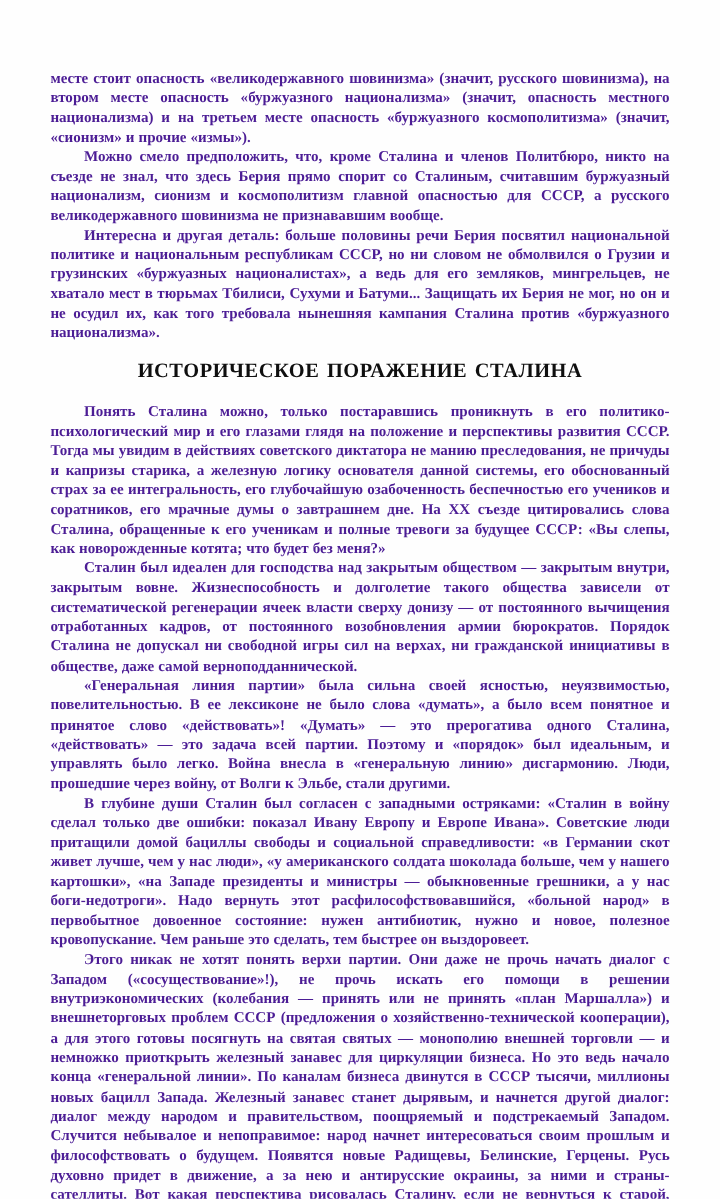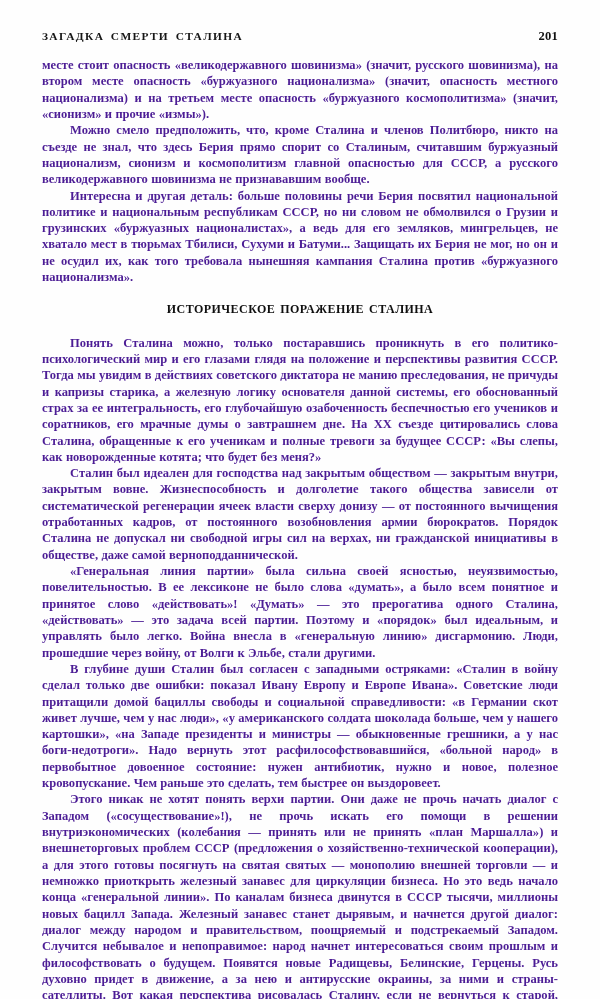--- a/index.html
+++ b/index.html
@@ -64,41 +64,37 @@
     color: #4c1d95;
     word-spacing: 0.2px;
     hyphens: manual;
     -webkit-font-smoothing: none;
   }
   p.para.cont {
     text-indent: 0;
   }
   h2.section-heading {
     margin: 0;
-    font-size: 12px;
+    font-size: 17px;
     line-height: 16.3px;
     font-weight: 700;
     text-align: center;
     letter-spacing: 0.45px;
     word-spacing: 1.6px;
     color: #0f0f0f;
     text-transform: uppercase;
   }
   .gap-before-heading { height: 16px; }
   .gap-after-heading  { height: 17px; }
 </style>
 </head>
 <body>
 
 <div class="page">
 
-  <div class="running-head">
-    <span class="running-head-title">ЗАГАДКА СМЕРТИ СТАЛИНА</span>
-    <span class="folio">201</span>
-  </div>
 
   <div class="column">
 
     <p class="para cont">месте стоит опасность «великодержавного шовинизма» (значит, русского шовинизма), на втором месте опасность «буржуазного национализма» (значит, опасность местного национализма) и на третьем месте опасность «буржуазного космополитизма» (значит, «сионизм» и прочие «измы»).</p>
 
     <p class="para">Можно смело предположить, что, кроме Сталина и членов Политбюро, никто на съезде не знал, что здесь Берия прямо спорит со Сталиным, считавшим буржуазный национализм, сионизм и космополитизм главной опасностью для СССР, а русского великодержавного шовинизма не признававшим вообще.</p>
 
     <p class="para">Интересна и другая деталь: больше половины речи Берия посвятил национальной политике и национальным республикам СССР, но ни словом не обмолвился о Грузии и грузинских «буржуазных националистах», а ведь для его земляков, мингрельцев, не хватало мест в тюрьмах Тбилиси, Сухуми и Батуми... Защищать их Берия не мог, но он и не осудил их, как того требовала нынешняя кампания Сталина против «буржуазного национализма».</p>
 
     <div class="gap-before-heading"></div>

